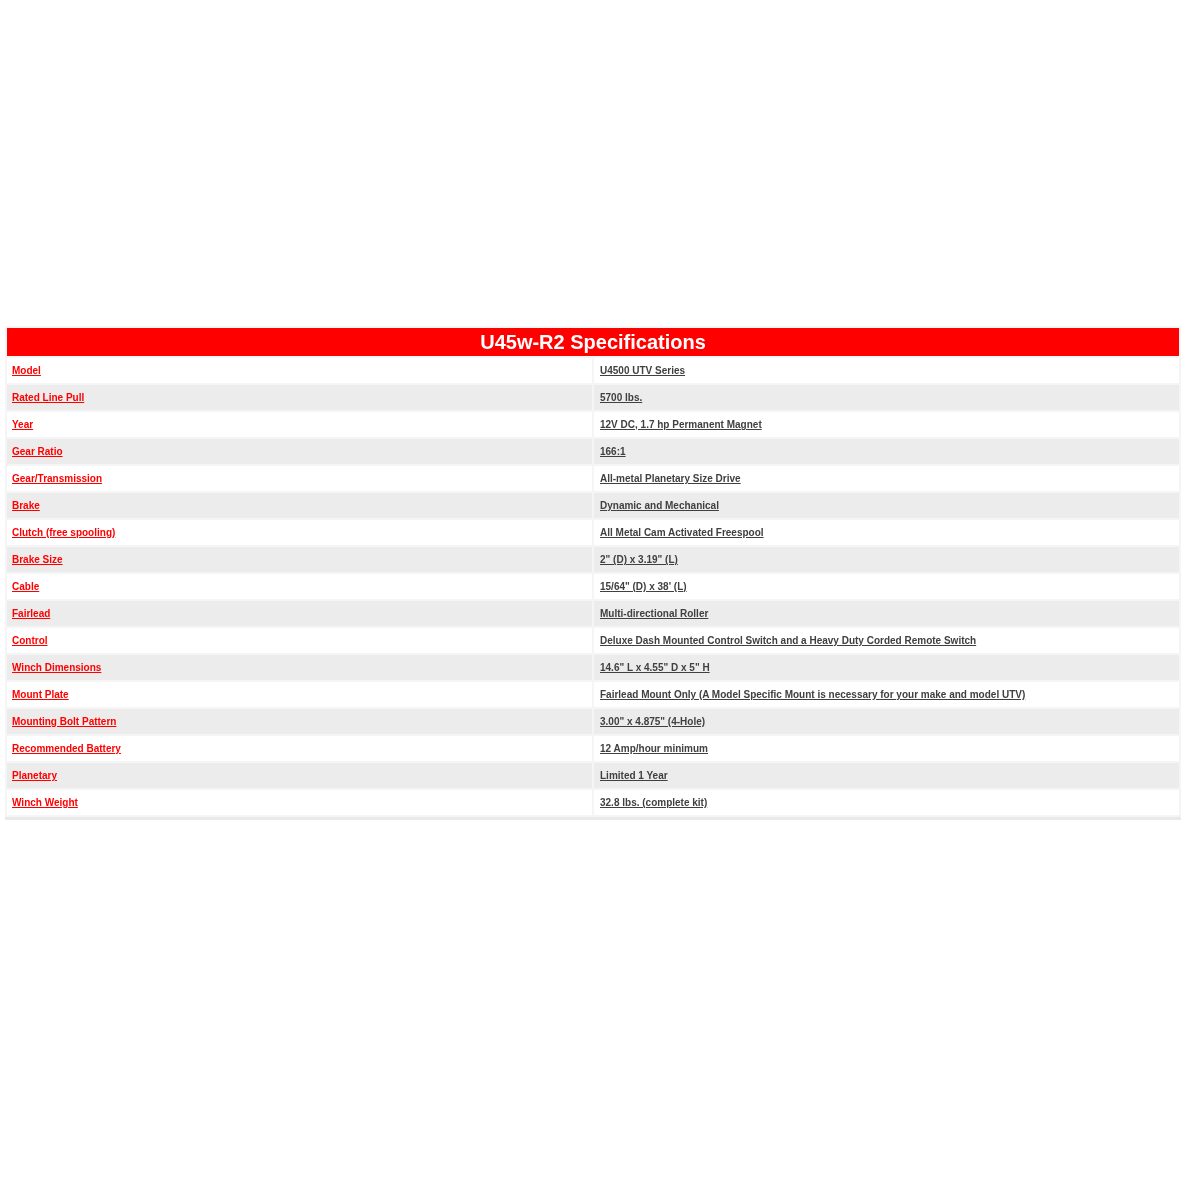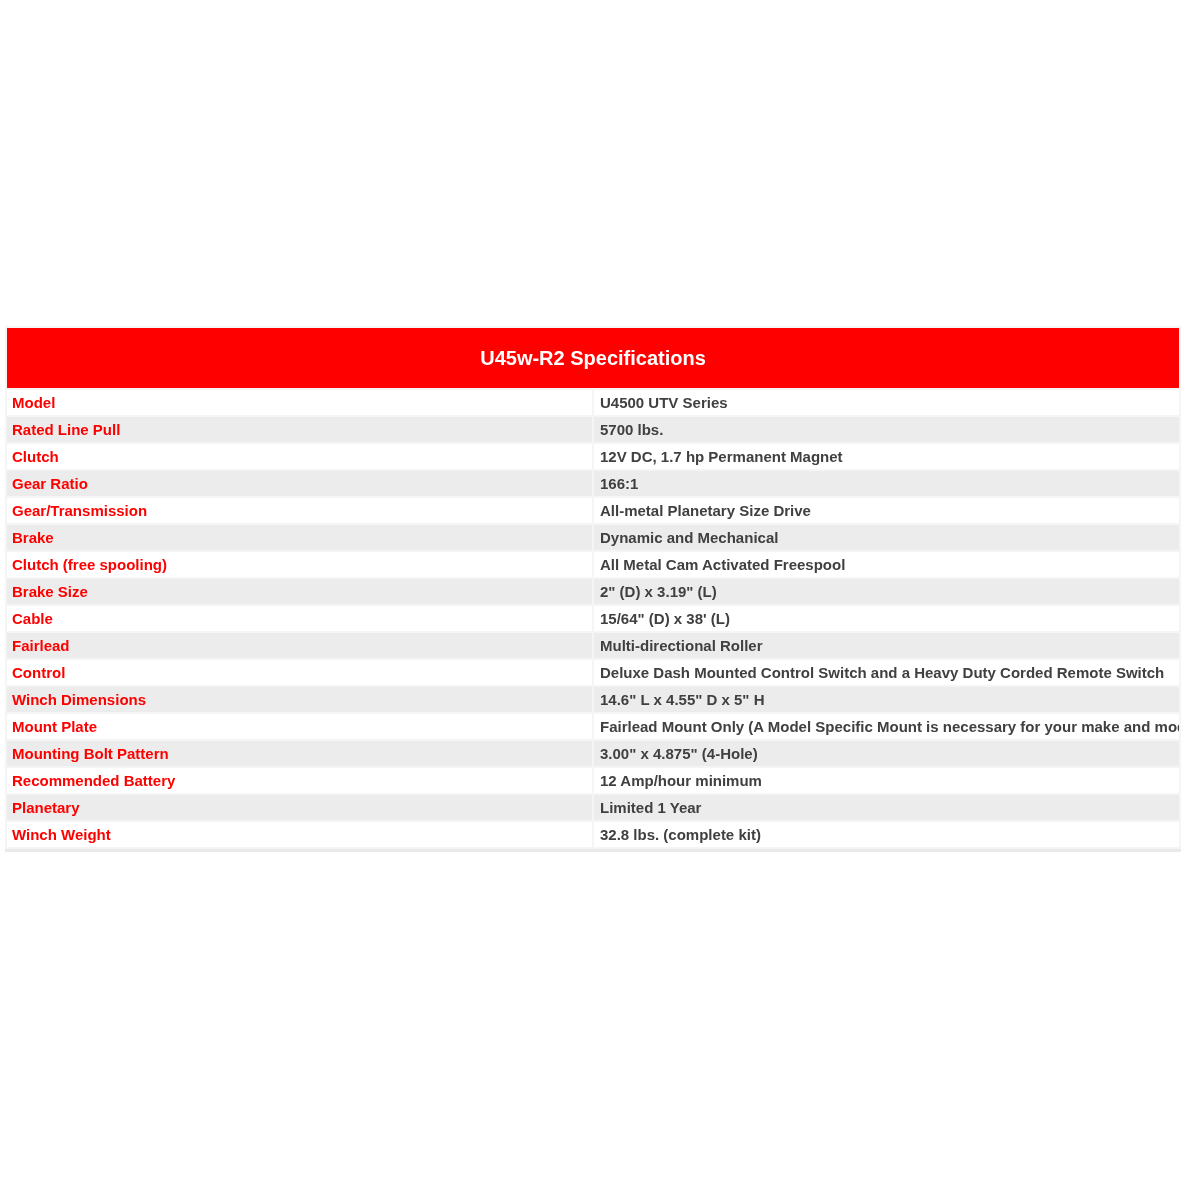--- a/index.html
+++ b/index.html
@@ -28,30 +28,31 @@
     table-layout: fixed;
   }
   th.title-cell {
     background: #fe0000;
     color: #ffffff;
     font-size: 20px;
     font-weight: bold;
     text-align: center;
     height: 28px;
     vertical-align: middle;
-    padding: 16px;
+    padding: 0;
   }
   td {
     height: 25px;
     vertical-align: middle;
-    font-size: 15px;
+    font-size: 10px;
     font-weight: bold;
     padding: 0 0 0 5px;
     white-space: nowrap;
     overflow: hidden;
+    text-decoration: underline;
   }
   td.label-cell {
     width: 204px;
     color: #fe0000;
   }
   td.value-cell {
     color: #404040;
     padding-left: 6px;
   }
   tbody tr:nth-child(odd) td  { background: #ffffff; }
@@ -75,21 +76,21 @@
     <tbody>
       <tr>
         <td class="label-cell">Model</td>
         <td class="value-cell">U4500 UTV Series</td>
       </tr>
       <tr>
         <td class="label-cell">Rated Line Pull</td>
         <td class="value-cell">5700 lbs.</td>
       </tr>
       <tr>
-        <td class="label-cell">Clutch</td>
+        <td class="label-cell">Year</td>
         <td class="value-cell">12V DC, 1.7 hp Permanent Magnet</td>
       </tr>
       <tr>
         <td class="label-cell">Gear Ratio</td>
         <td class="value-cell">166:1</td>
       </tr>
       <tr>
         <td class="label-cell">Gear/Transmission</td>
         <td class="value-cell">All-metal Planetary Size Drive</td>
       </tr>

